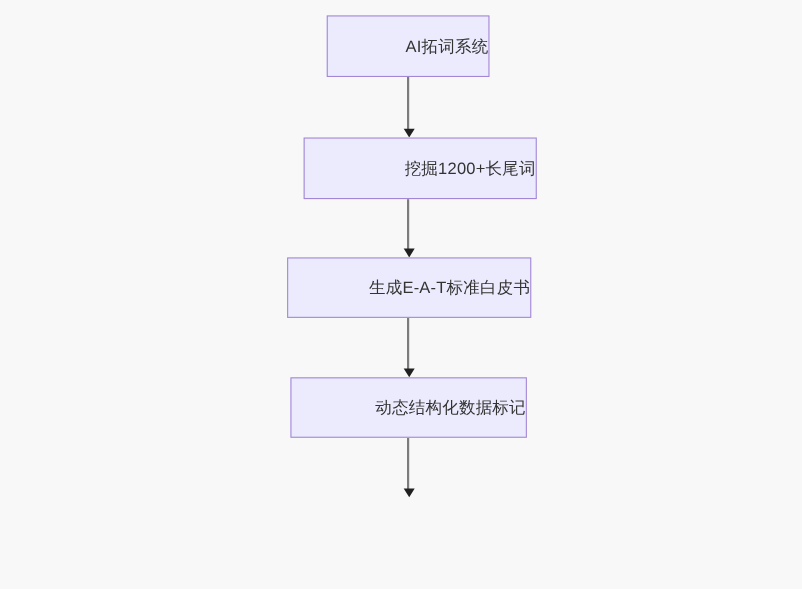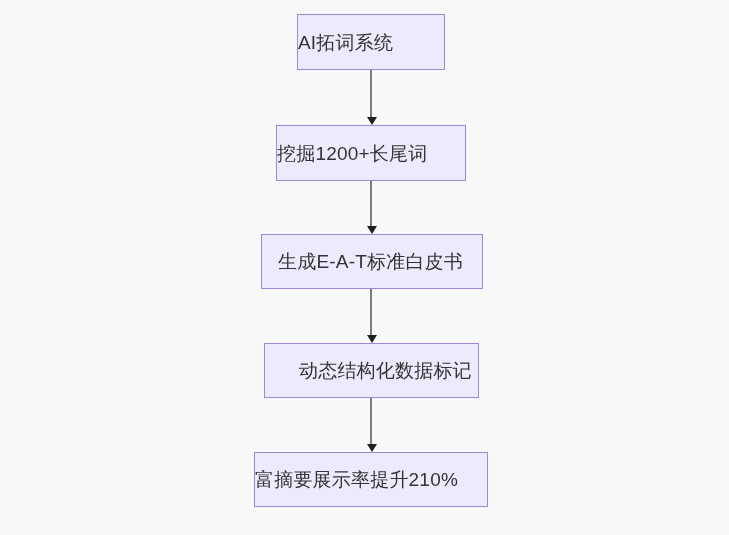--- a/index.html
+++ b/index.html
@@ -19,23 +19,23 @@
     width: 729px;
     height: 535px;
   }
   .node {
     position: absolute;
     box-sizing: border-box;
     background: #ecebfd;
     border: 1.6px solid #a287d6;
     display: flex;
     align-items: center;
-    justify-content: flex-start;
+    justify-content: flex-end;
     color: #333333;
-    font-size: 19px;
+    font-size: 15px;
     line-height: 1;
     letter-spacing: 0.2px;
     white-space: nowrap;
   }
   .node-label {
     display: block;
   }
   .edge {
     position: absolute;
     width: 0;
@@ -75,26 +75,23 @@
     <div class="edge-head" style="top: 46px; border-top-color: rgb(32, 32, 32);"></div>
   </div>
   <div class="edge" style="left: 371px; top: 398px; height: 54px;">
     <div class="edge-line" style="height: 47px; background: rgb(124, 124, 124); left: -1px;"></div>
     <div class="edge-head" style="top: 46px; border-top-color: rgb(32, 32, 32);"></div>
   </div>
 
   <div class="node" style="left: 297px; top: 14px; width: 148px; height: 56px; background: rgb(236, 235, 253); border-color: rgb(162, 135, 214); color: rgb(51, 51, 51);">
     <span class="node-label">AI拓词系统</span>
   </div>
-  <div class="node" style="left: 276px; top: 125px; width: 190px; height: 56px; background: rgb(236, 235, 253); border-color: rgb(162, 135, 214); color: rgb(51, 51, 51);">
+  <div class="node" style="left: 276px; top: 125px; width: 212px; height: 56px; background: rgb(236, 235, 253); border-color: rgb(162, 135, 214); color: rgb(51, 51, 51);">
     <span class="node-label">挖掘1200+长尾词</span>
   </div>
   <div class="node" style="left: 261px; top: 234px; width: 222px; height: 55px; background: rgb(236, 235, 253); border-color: rgb(162, 135, 214); color: rgb(51, 51, 51); padding-left: 16px;">
     <span class="node-label">生成E-A-T标准白皮书</span>
   </div>
   <div class="node" style="left: 264px; top: 343px; width: 215px; height: 55px; background: rgb(236, 235, 253); border-color: rgb(162, 135, 214); color: rgb(51, 51, 51); padding-left: 34px;">
     <span class="node-label">动态结构化数据标记</span>
   </div>
-  <div class="node" style="left: 254px; top: 452px; width: 234px; height: 55px; background: rgb(236, 235, 253); border-color: rgb(162, 135, 214); color: rgb(51, 51, 51);">
-    <span class="node-label">富摘要展示率提升210%</span>
-  </div>
 
 </div>
 
 </body></html>

